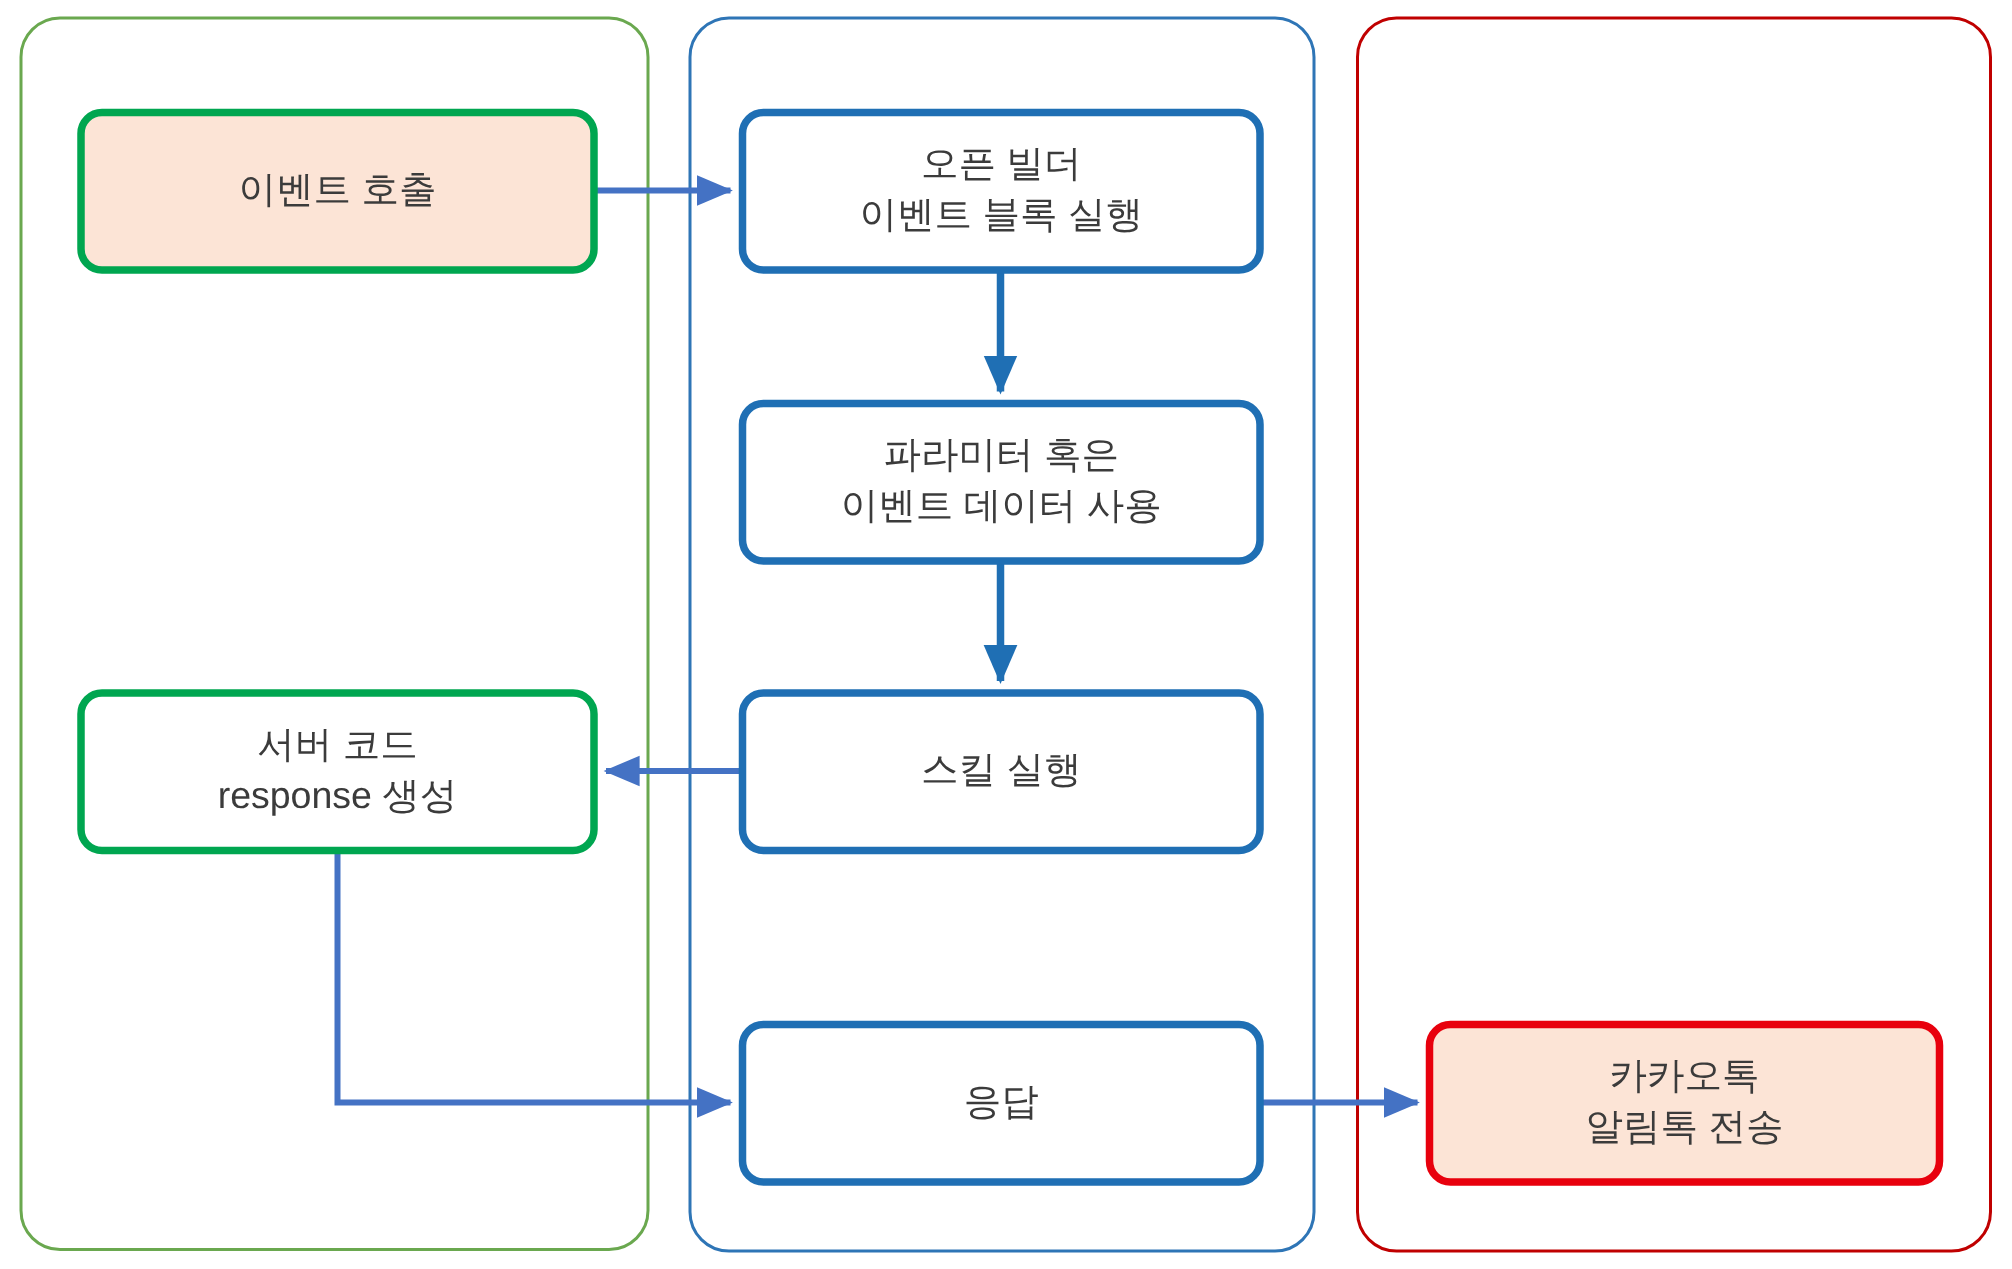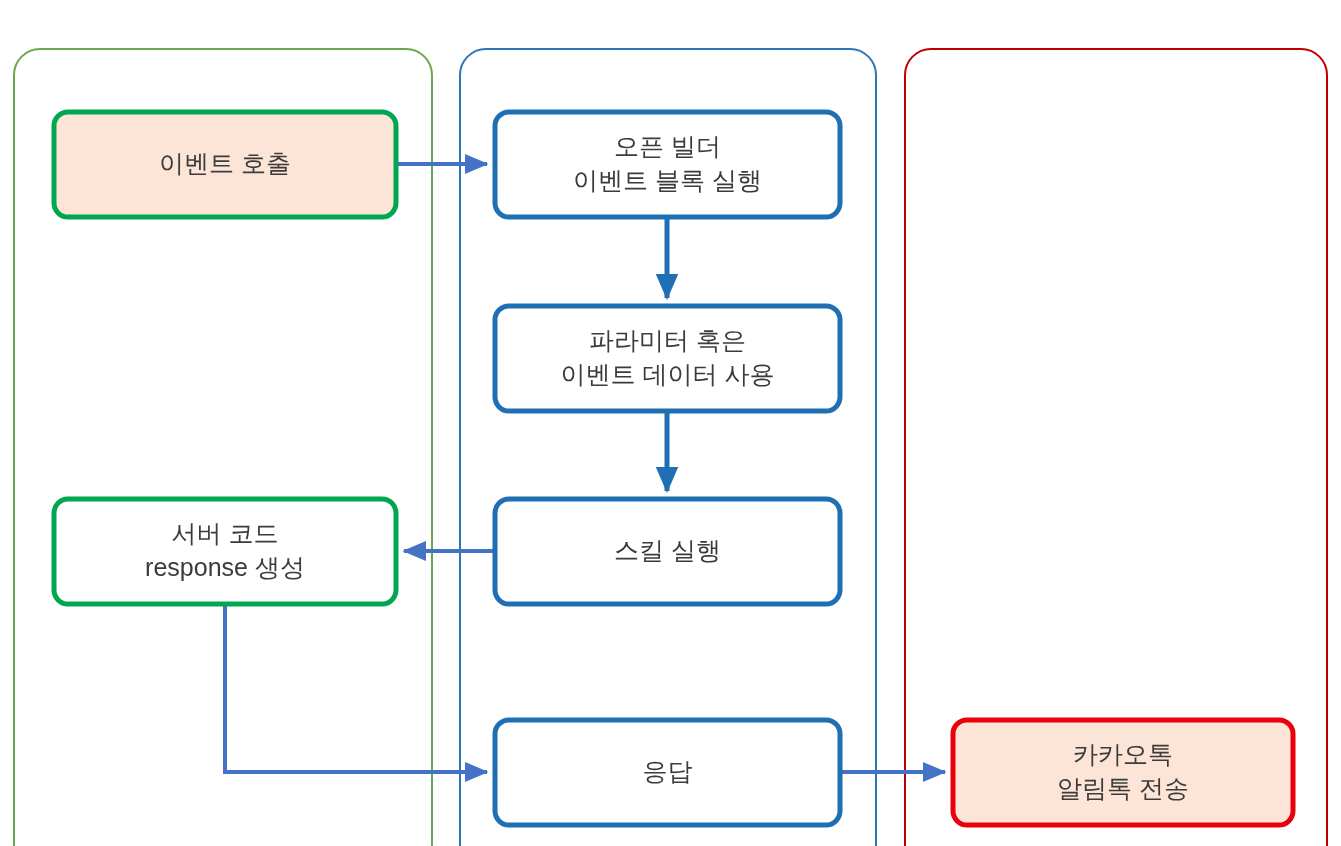--- a/index.html
+++ b/index.html
@@ -11,21 +11,20 @@
   body {
     width: 1341px;
     height: 846px;
     font-family: "Liberation Sans", "DejaVu Sans", sans-serif;
     overflow: hidden;
   }
   #diagram-root {
     position: relative;
     width: 1341px;
     height: 758px;
-    margin-top: 37px;
   }
   svg#flow-svg {
     position: absolute;
     left: 0;
     top: 0;
     width: 1341px;
     height: 846px;
     display: block;
   }
   .node-text {

